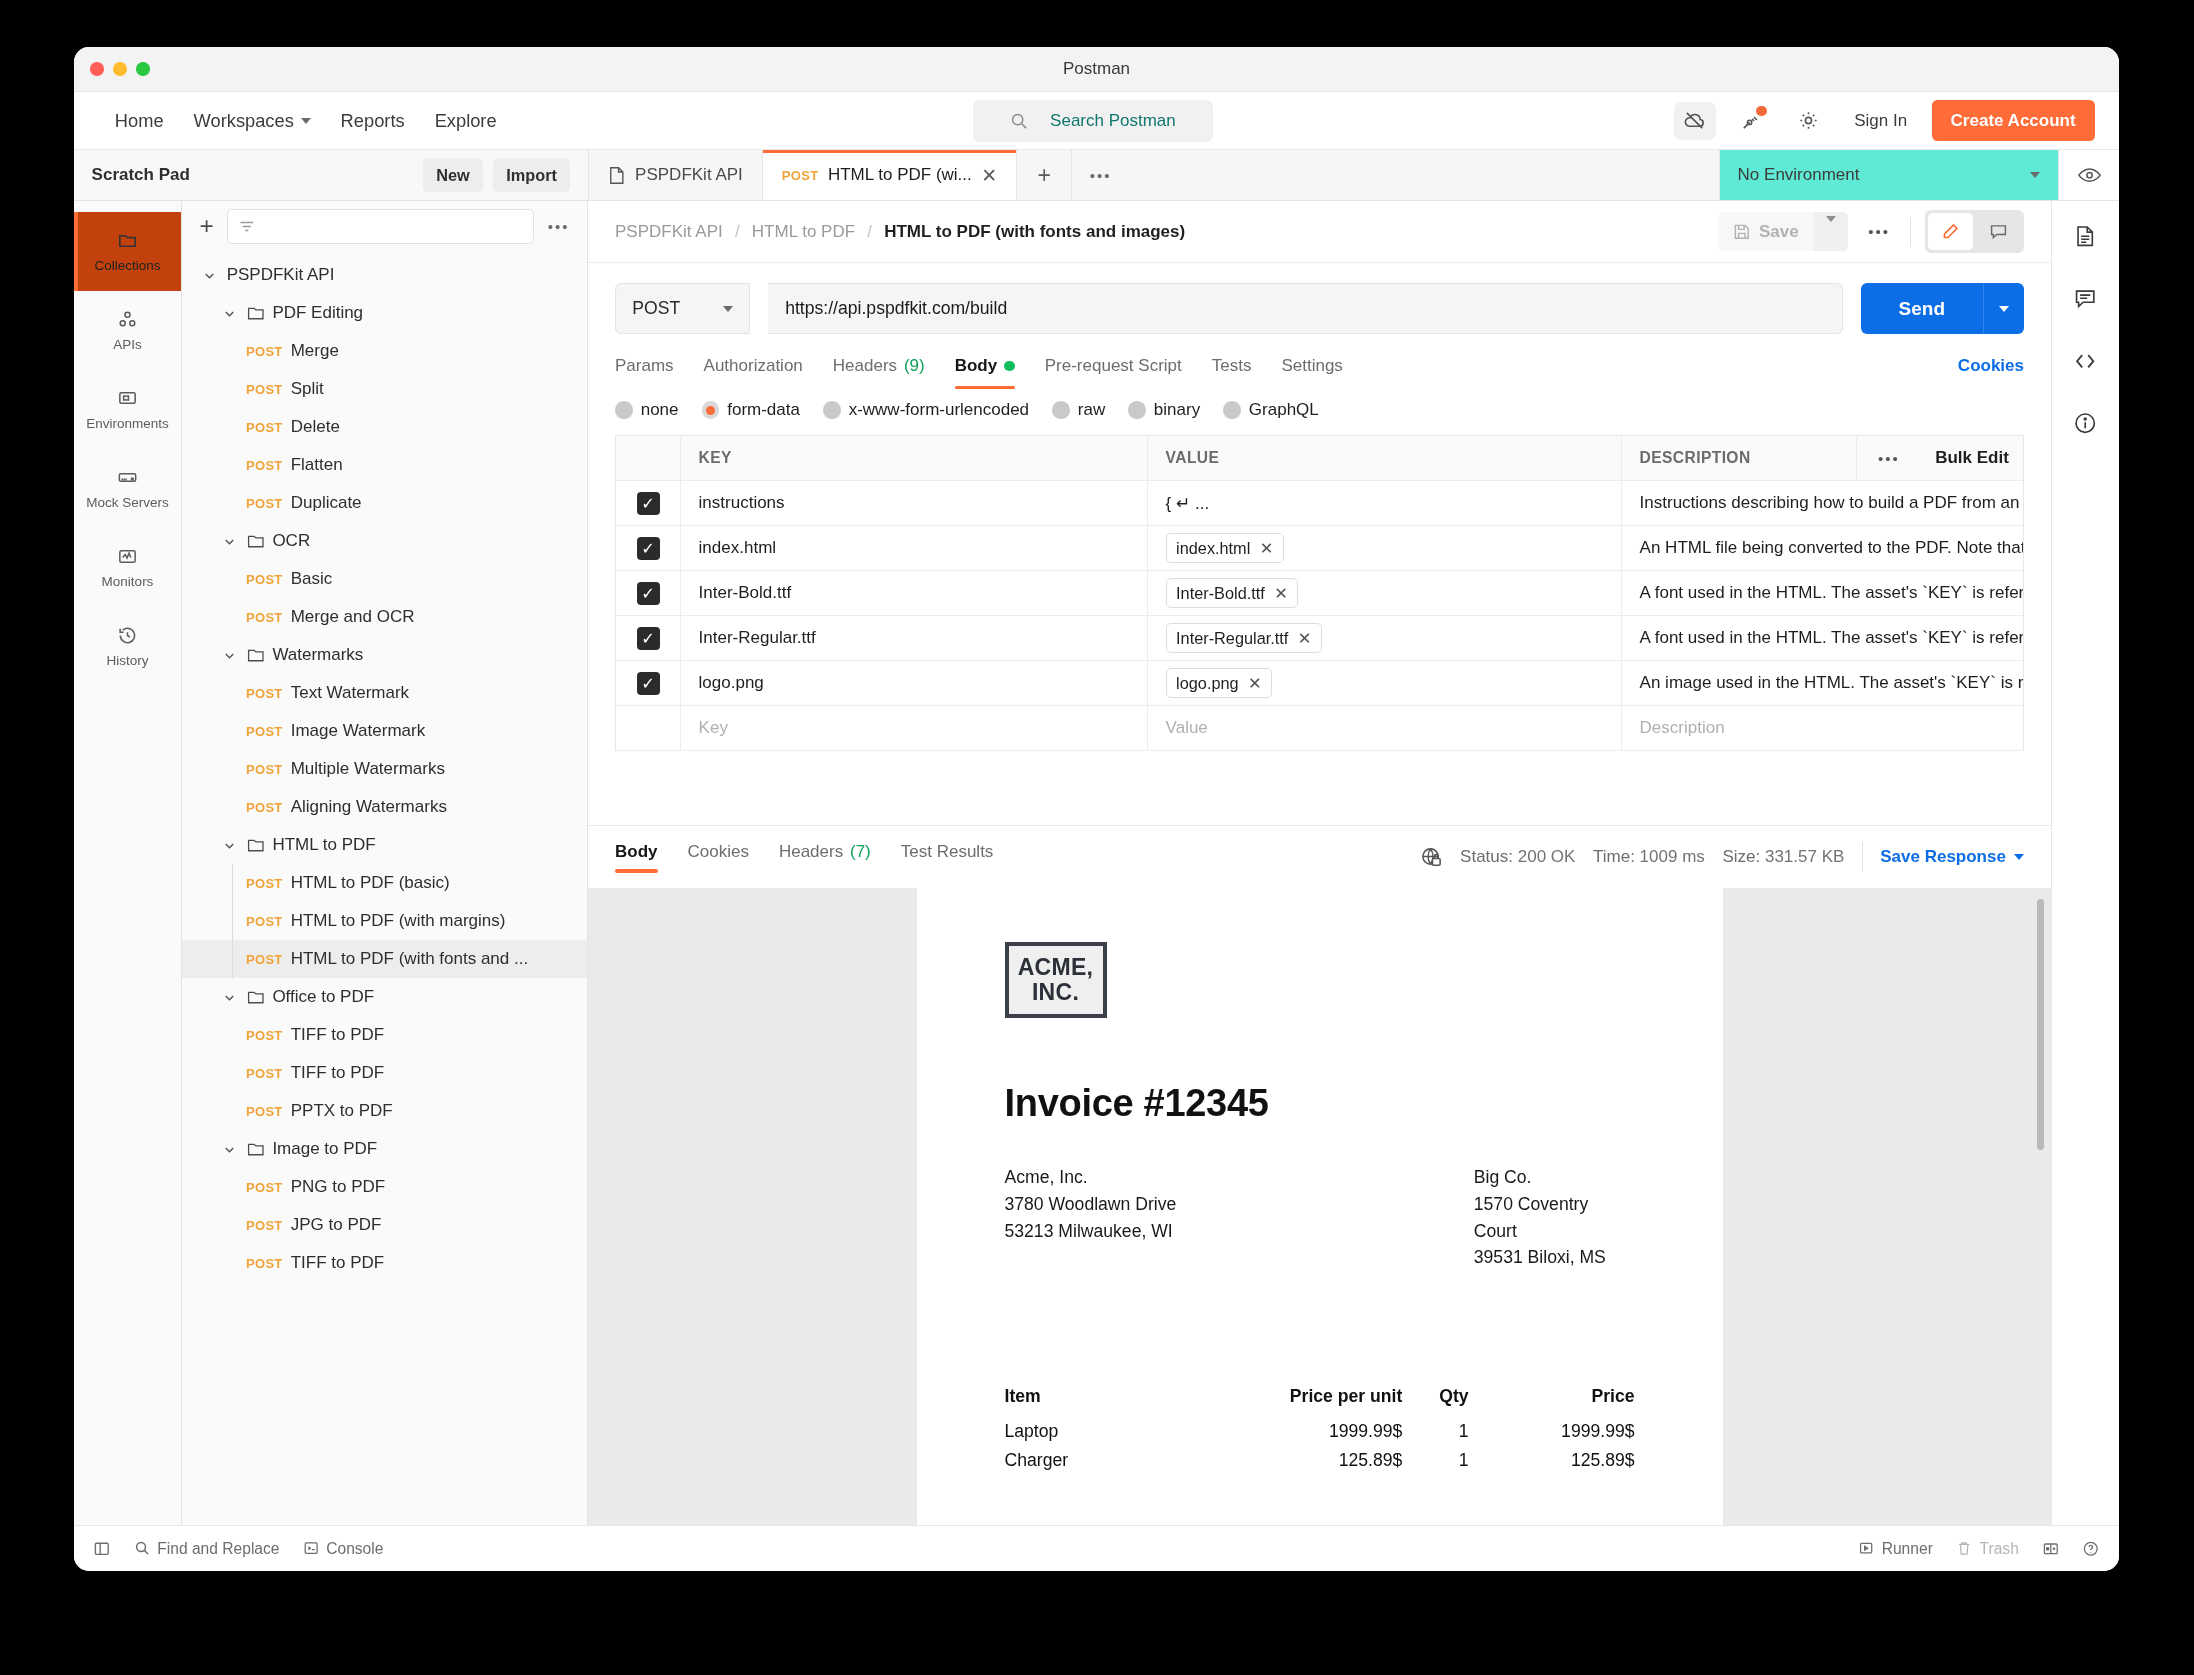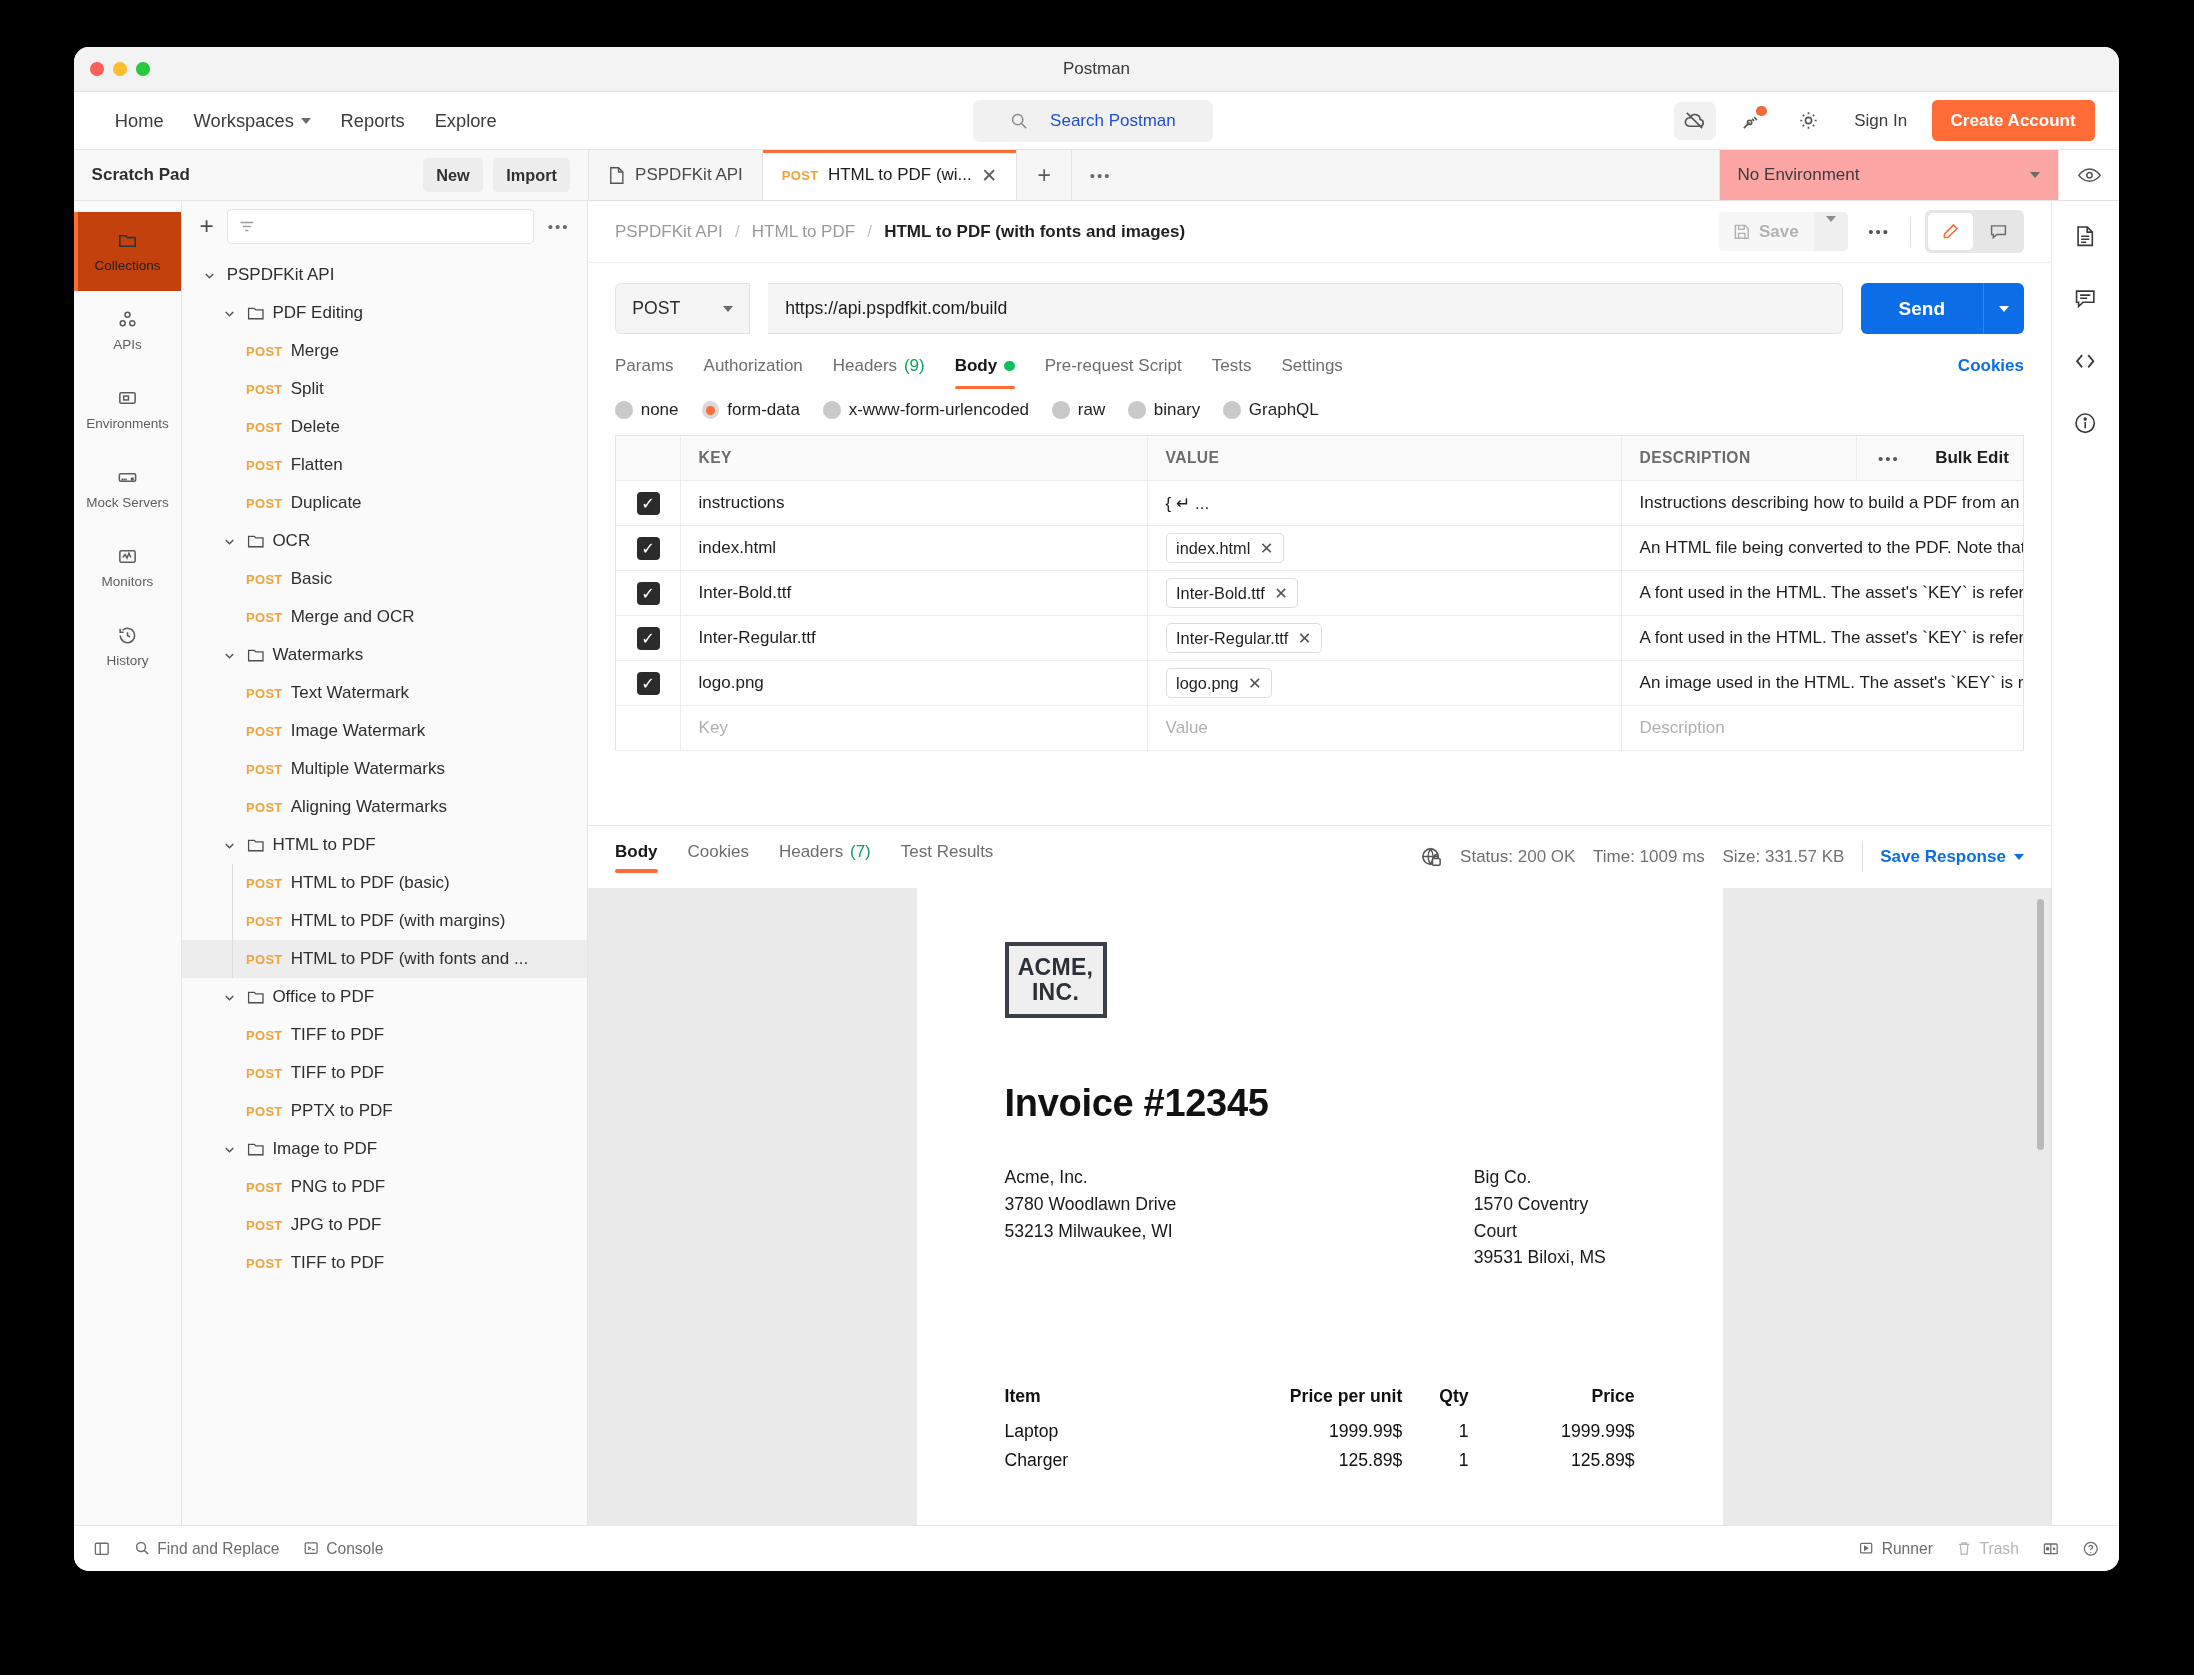--- a/index.html
+++ b/index.html
@@ -41,21 +41,21 @@
     font-size: 18.3px; color: #3c3c3c; padding: 6.8px 15px; border-radius: 4.1px;
     display: flex; align-items: center; gap: 6.8px; white-space: nowrap;
   }
   .nav-item:first-child { margin-left: 6.8px; }
   .chev { width: 0; height: 0; border-left: 5.4px solid transparent; border-right: 5.4px solid transparent;
           border-top: 6.1px solid #6b6b6b; }
   .searchwrap { flex: 1; display: flex; justify-content: center; }
   .searchbox {
     width: 240px; height: 42px; background: #f1f1f1; border-radius: 6.8px;
     display: flex; align-items: center; justify-content: center; gap: 23px;
-    color: #1d4ed8; font-size: 17px;
+    color: #0f766e; font-size: 17px;
   }
   .topright { display: flex; align-items: center; gap: 15px; padding-right: 5.4px; }
   .icobtn { width: 42px; height: 38px; display: flex; align-items: center; justify-content: center;
             border-radius: 6.8px; position: relative; }
   .icobtn.filled { background: #f1f1f1; }
   .notif-dot { position: absolute; right: 5.4px; top: 4.1px; width: 10.8px; height: 10.8px;
                border-radius: 50%; background: #f26b3a; }
   .signin { font-size: 17px; color: #3c3c3c; padding: 0 9.5px; }
   .cta {
     background: #ff6c37; color: #fff; font-size: 17px; font-weight: 600;
@@ -76,21 +76,21 @@
          background: #f6f6f6; position: relative; white-space: nowrap; }
   .tab.active { background: #fff; color: #1d1d1d; }
   .tab.active::before { content: ""; position: absolute; left: 0; right: 0; top: 0; height: 3.4px; background: #ff6c37; }
   .tab .meth { font-size: 13px; color: #f0a33a; font-weight: 700; letter-spacing: 0.3px; }
   .tab-x { color: #5d5d5d; font-size: 19px; line-height: 1; }
   .tab-plus { display: flex; align-items: center; padding: 0 20.3px; font-size: 23px; color: #5a5a5a;
               border-right: 0.7px solid #e4e4e4; }
   .tab-dots { display: flex; align-items: center; padding: 0 17.6px; color: #6a6a6a; letter-spacing: 2px;
               font-size: 15px; flex: 1; }
   .envsel { width: 339px; flex: 0 0 339px; display: flex; align-items: center; gap: 8.1px;
-            padding: 0 17.6px; border-left: 0.7px solid #e4e4e4; font-size: 17px; color: #3c3c3c; background:#fca5a5; }
+            padding: 0 17.6px; border-left: 0.7px solid #e4e4e4; font-size: 17px; color: #3c3c3c; background:#5eead4; }
   .eye { width: 61px; flex: 0 0 61px; display: flex; align-items: center; justify-content: center;
          border-left: 0.7px solid #e4e4e4; background:#fff; }
 
   
   .body { flex: 1; display: flex; min-height: 0; }
 
   
   .rail { width: 108px; flex: 0 0 108px; background: #fafafa; border-right: 0.7px solid #e4e4e4;
           padding-top: 10.8px; }
   .rail-item { height: 79px; display: flex; flex-direction: column; align-items: center;

